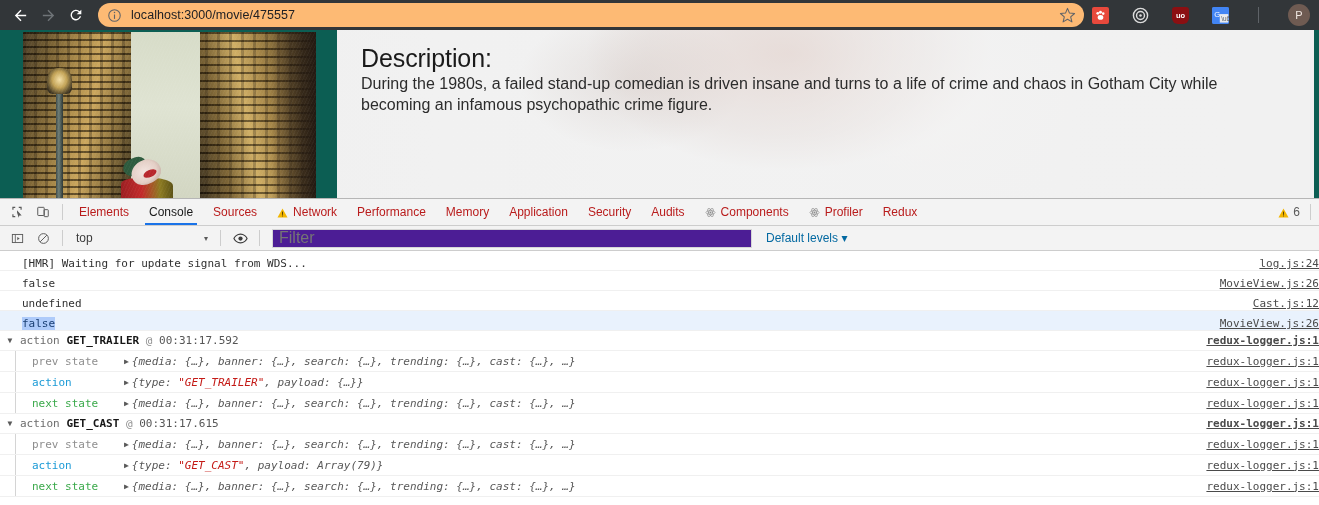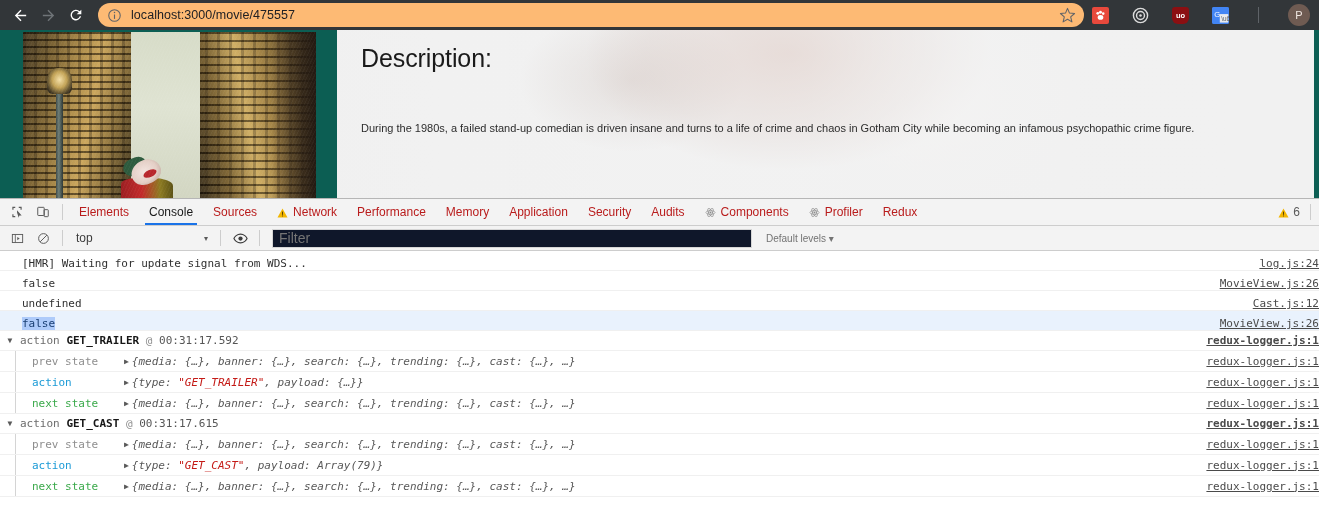--- a/index.html
+++ b/index.html
@@ -196,22 +196,21 @@
     position: relative;
     padding: 14px 24px 0 24px;
   }
   .desc-title {
     font-size: 25px;
     font-weight: normal;
     color: #1a1a1a;
     letter-spacing: -0.1px;
   }
   .desc-body {
-    margin-top: 45px;
-    font-size: 11px;
+    font-size: 16px;
     line-height: 21px;
     color: #2c2c2c;
     max-width: 900px;
   }
   .right-teal {
     position: absolute; right: 0; top: 0; width: 5px; height: 100%;
     background: #0c5e53;
   }
 
   
@@ -274,31 +273,31 @@
     display: flex; align-items: center;
     width: 145px;
     font-size: 12px; color: #3c3c3c;
     padding-left: 7px;
     position: relative;
   }
   .ctx-select .caret { margin-left: auto; font-size: 8px; color: #5a5a5a; padding-right: 6px;}
   .filter-input {
     flex: 1 1 auto;
     height: 19px;
-    background: #0f172a;
+    background: #4c1d95;
     border: 1px solid #d6d6d6;
     margin: 0 6px;
     padding: 0 6px;
-    font-size: 14px;
+    font-size: 16px;
     color: #8a8a8a;
     line-height: 17px;
     max-width: 480px;
   }
   .levels {
-    font-size: 10px; color: #737373;
+    font-size: 12px; color: #0369a1;
     padding: 0 8px;
     white-space: nowrap;
   }
 
   
   .console {
     flex: 1 1 auto;
     overflow: hidden;
     font-family: "DejaVu Sans Mono", "Liberation Mono", monospace;
     font-size: 11px;

